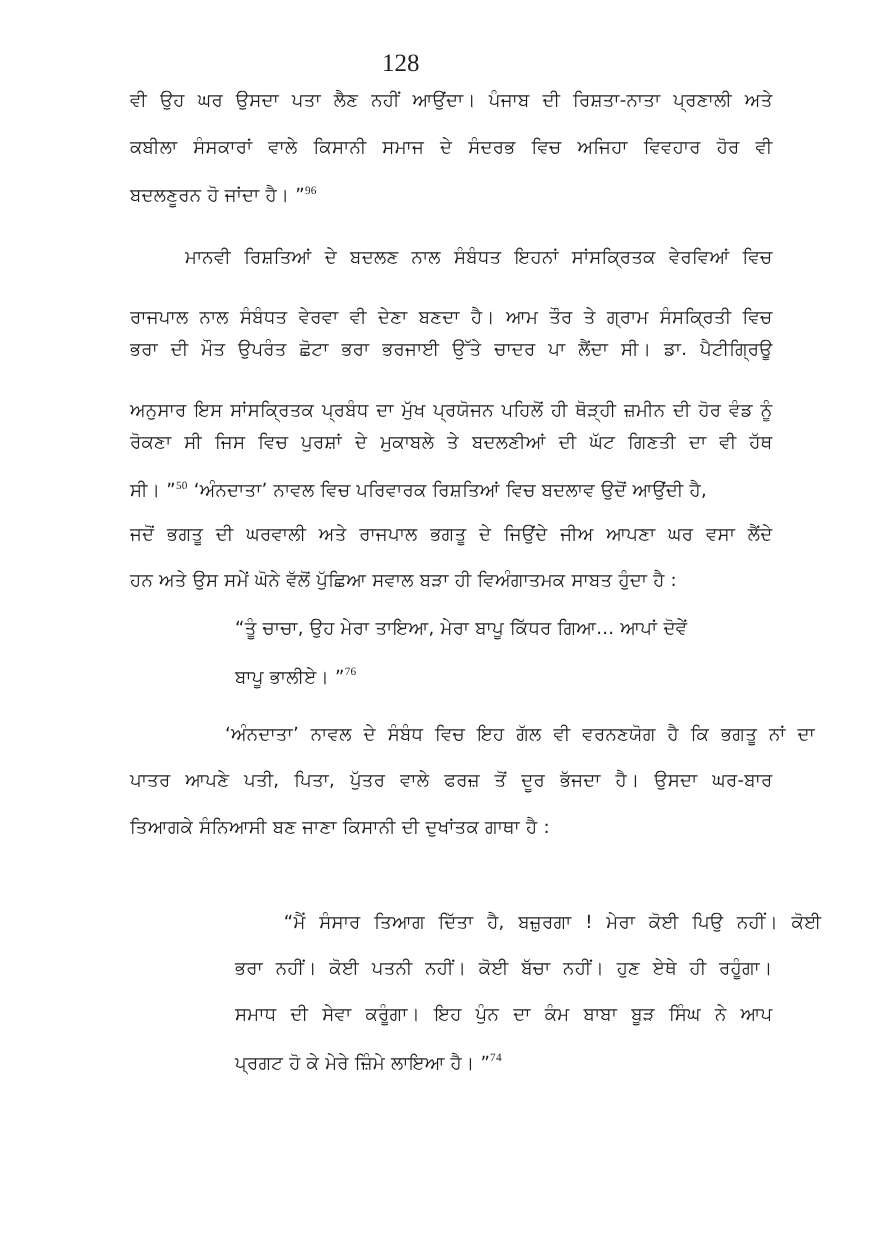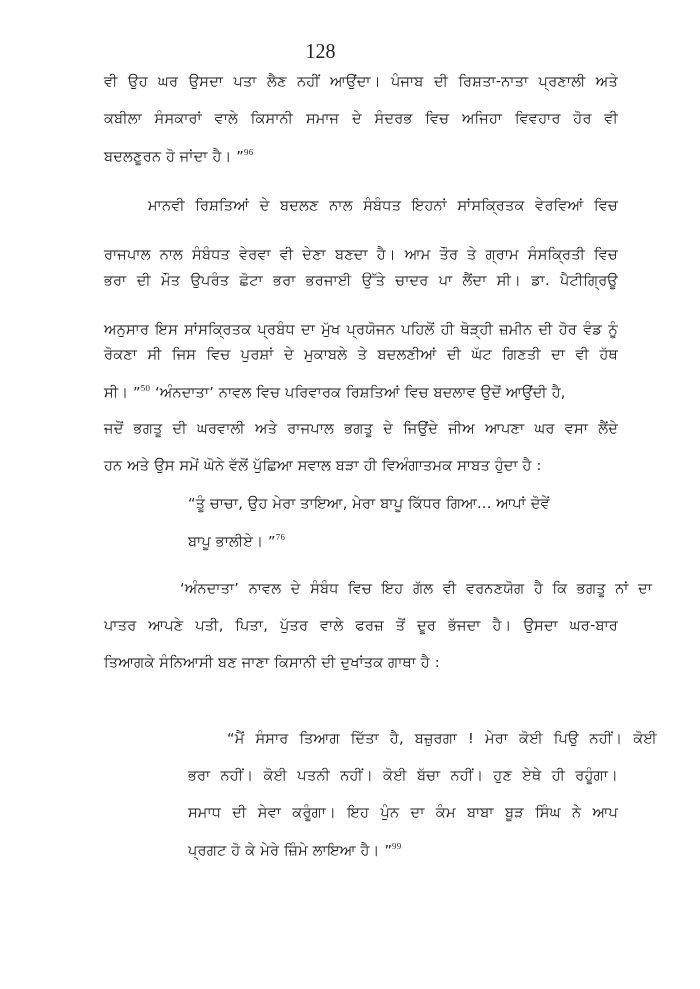--- a/index.html
+++ b/index.html
@@ -39,14 +39,14 @@
   <div class="line" style="top:495px;left:188px;"><span>“ਤੂੰ ਚਾਚਾ, ਉਹ ਮੇਰਾ ਤਾਇਆ, ਮੇਰਾ ਬਾਪੂ ਕਿੱਧਰ ਗਿਆ... ਆਪਾਂ ਦੋਵੇਂ</span></div>
   <div class="line" style="top:532px;left:188px;"><span>ਬਾਪੂ ਭਾਲੀਏ। ”</span><sup>76</sup></div>
 
   <div class="line just" style="top:580px;left:156px;width:472px;margin-left:24px;"><span>‘ਅੰਨਦਾਤਾ’ ਨਾਵਲ ਦੇ ਸੰਬੰਧ ਵਿਚ ਇਹ ਗੱਲ ਵੀ ਵਰਨਣਯੋਗ ਹੈ ਕਿ ਭਗਤੂ ਨਾਂ ਦਾ</span></div>
   <div class="line just" style="top:617px;left:104px;width:514px;"><span>ਪਾਤਰ ਆਪਣੇ ਪਤੀ, ਪਿਤਾ, ਪੁੱਤਰ ਵਾਲੇ ਫਰਜ਼ ਤੋਂ ਦੂਰ ਭੱਜਦਾ ਹੈ। ਉਸਦਾ ਘਰ-ਬਾਰ</span></div>
   <div class="line" style="top:654px;left:104px;"><span>ਤਿਆਗਕੇ ਸੰਨਿਆਸੀ ਬਣ ਜਾਣਾ ਕਿਸਾਨੀ ਦੀ ਦੁਖਾਂਤਕ ਗਾਥਾ ਹੈ :</span></div>
 
   <div class="line just" style="top:730px;left:188px;width:430px;margin-left:39px;"><span>“ਮੈਂ ਸੰਸਾਰ ਤਿਆਗ ਦਿੱਤਾ ਹੈ, ਬਜ਼ੁਰਗਾ ! ਮੇਰਾ ਕੋਈ ਪਿਉ ਨਹੀਂ। ਕੋਈ</span></div>
   <div class="line just" style="top:767px;left:188px;width:430px;"><span>ਭਰਾ ਨਹੀਂ। ਕੋਈ ਪਤਨੀ ਨਹੀਂ। ਕੋਈ ਬੱਚਾ ਨਹੀਂ। ਹੁਣ ਏਥੇ ਹੀ ਰਹੂੰਗਾ।</span></div>
   <div class="line just" style="top:804px;left:188px;width:430px;"><span>ਸਮਾਧ ਦੀ ਸੇਵਾ ਕਰੂੰਗਾ। ਇਹ ਪੁੰਨ ਦਾ ਕੰਮ ਬਾਬਾ ਬੂੜ ਸਿੰਘ ਨੇ ਆਪ</span></div>
-  <div class="line" style="top:841px;left:188px;"><span>ਪ੍ਰਗਟ ਹੋ ਕੇ ਮੇਰੇ ਜ਼ਿੰਮੇ ਲਾਇਆ ਹੈ। ”</span><sup>99</sup></div>
+  <div class="line" style="top:841px;left:188px;"><span>ਪ੍ਰਗਟ ਹੋ ਕੇ ਮੇਰੇ ਜ਼ਿੰਮੇ ਲਾਇਆ ਹੈ। ”</span><sup>74</sup></div>
 </div>
 
 </body></html>

